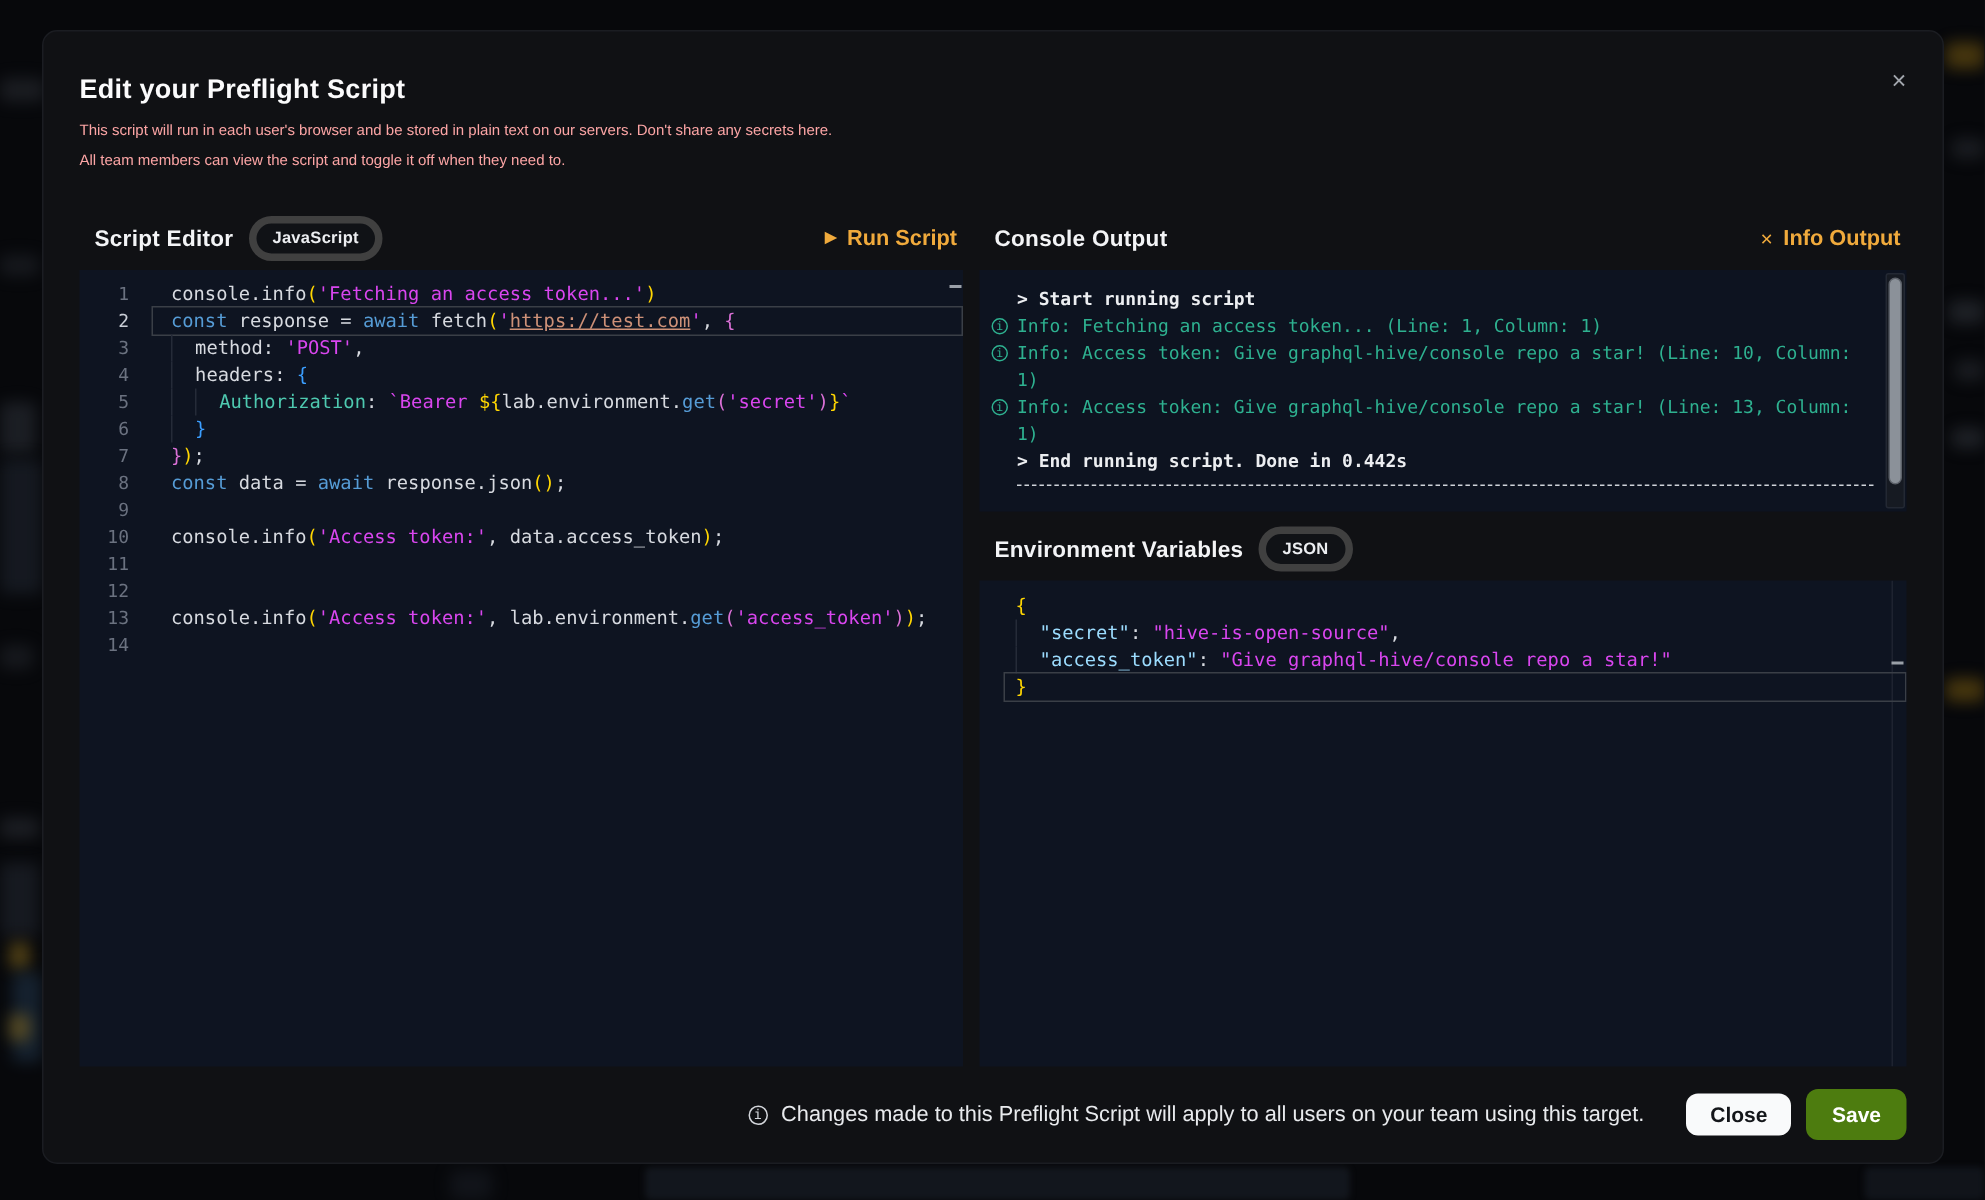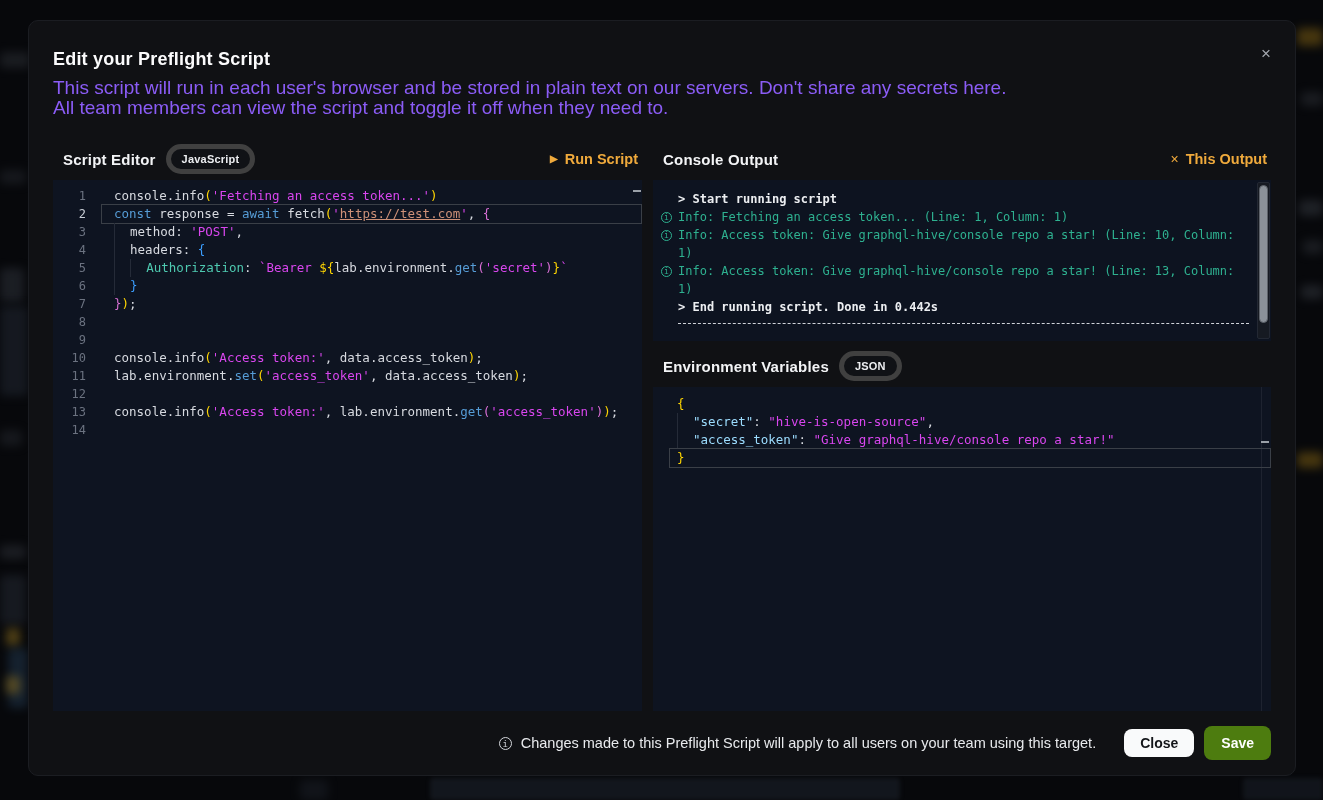--- a/index.html
+++ b/index.html
@@ -19,21 +19,21 @@
     position:absolute; left:28px; top:20px; width:1268px; height:756px;
     background:#101114; border:1px solid #1b1d22; border-radius:10px;
     padding:28px 24px 20px 24px;
   }
   .modal-close {
     position:absolute; top:20px; right:20px; background:none; border:none;
     color:#a3a7ae; font-size:17px; line-height:1; cursor:pointer; padding:4px;
     font-family:"Liberation Sans", sans-serif;
   }
   .modal-title { font-size:18px; font-weight:700; color:#fbfbfc; letter-spacing:.2px; }
-  .modal-desc { margin-top:8px; font-size:19px; line-height:20px; color:#8b5cf6; }
+  .modal-desc { margin-top:8px; font-size:10px; line-height:20px; color:#fca5a5; }
 
   
   .columns { display:flex; gap:11px; margin-top:26px; }
   .col-left { width:589px; flex:none; display:flex; flex-direction:column; }
   .col-right { flex:1; display:flex; flex-direction:column; }
 
   .col-header {
     display:flex; align-items:center; height:30px; margin-bottom:6px; padding:0 2px 0 10px;
   }
   .col-header h2 { font-size:15px; font-weight:700; color:#f3f4f6; letter-spacing:.2px; }
@@ -188,36 +188,36 @@
       </div>
       <div class="editor script-editor" id="script-editor">
         <div class="ruler-dash" style="top:10px;"></div>
       <div class="code-line"><span class="ln">1</span><span class="code-text"><span class="tk-id">console.info</span><span class="tk-b1">(</span><span class="tk-str">'Fetching an access token...'</span><span class="tk-b1">)</span></span></div>
           <div class="code-line active"><span class="ln">2</span><span class="code-text"><span class="tk-kw">const</span><span class="tk-id"> response </span><span class="tk-op">=</span><span class="tk-id"> </span><span class="tk-kw">await</span><span class="tk-id"> fetch</span><span class="tk-b1">(</span><span class="tk-str">'</span><span class="tk-lnk">https://test.com</span><span class="tk-str">'</span><span class="tk-op">,</span><span class="tk-id"> </span><span class="tk-b2">{</span></span></div>
           <div class="code-line"><span class="ln">3</span><span class="code-text"><span class="tk-ig">  </span><span class="tk-id">method</span><span class="tk-op">:</span><span class="tk-id"> </span><span class="tk-str">'POST'</span><span class="tk-op">,</span></span></div>
           <div class="code-line"><span class="ln">4</span><span class="code-text"><span class="tk-ig">  </span><span class="tk-id">headers</span><span class="tk-op">:</span><span class="tk-id"> </span><span class="tk-b3">{</span></span></div>
           <div class="code-line"><span class="ln">5</span><span class="code-text"><span class="tk-ig">  </span><span class="tk-ig">  </span><span class="tk-prop">Authorization</span><span class="tk-op">:</span><span class="tk-id"> </span><span class="tk-str">`Bearer </span><span class="tk-b1">${</span><span class="tk-id">lab.environment.</span><span class="tk-kw2">get</span><span class="tk-b2">(</span><span class="tk-str">'secret'</span><span class="tk-b2">)</span><span class="tk-b1">}</span><span class="tk-str">`</span></span></div>
           <div class="code-line"><span class="ln">6</span><span class="code-text"><span class="tk-ig">  </span><span class="tk-b3">}</span></span></div>
           <div class="code-line"><span class="ln">7</span><span class="code-text"><span class="tk-b2">}</span><span class="tk-b1">)</span><span class="tk-op">;</span></span></div>
-          <div class="code-line"><span class="ln">8</span></div>
+          <div class="code-line"><span class="ln">8</span><span class="code-text"><span class="tk-kw">const</span><span class="tk-id"> data </span><span class="tk-op">=</span><span class="tk-id"> </span><span class="tk-kw">await</span><span class="tk-id"> response.json</span><span class="tk-b1">(</span><span class="tk-b1">)</span><span class="tk-op">;</span></span></div>
           <div class="code-line"><span class="ln">9</span><span class="code-text"></span></div>
           <div class="code-line"><span class="ln">10</span><span class="code-text"><span class="tk-id">console.info</span><span class="tk-b1">(</span><span class="tk-str">'Access token:'</span><span class="tk-op">,</span><span class="tk-id"> data.access_token</span><span class="tk-b1">)</span><span class="tk-op">;</span></span></div>
-          <div class="code-line"><span class="ln">11</span><span class="code-text"><span class="tk-id">lab.environment.</span><span class="tk-kw2">set</span><span class="tk-b1">(</span><span class="tk-str">'access_token'</span><span class="tk-op">,</span><span class="tk-id"> data.access_token</span><span class="tk-b1">)</span><span class="tk-op">;</span></span></div>
+          <div class="code-line"><span class="ln">11</span></div>
           <div class="code-line"><span class="ln">12</span><span class="code-text"></span></div>
           <div class="code-line"><span class="ln">13</span><span class="code-text"><span class="tk-id">console.info</span><span class="tk-b1">(</span><span class="tk-str">'Access token:'</span><span class="tk-op">,</span><span class="tk-id"> lab.environment.</span><span class="tk-kw2">get</span><span class="tk-b2">(</span><span class="tk-str">'access_token'</span><span class="tk-b2">)</span><span class="tk-b1">)</span><span class="tk-op">;</span></span></div>
           <div class="code-line"><span class="ln">14</span><span class="code-text"></span></div>
         </div>
     </div>
 
     <div class="col-right">
       <div class="col-header">
         <h2>Console Output</h2>
         <button class="accent-btn">
           <span class="btn-ic x">×</span>
-          <span>This Output</span>
+          <span>Info Output</span>
         </button>
       </div>
       <div class="console" id="console-output">
         <div class="console-scrollbar">
           <div class="console-thumb"></div>
         </div>
       <div class="console-line log">
             <span class="c-icon"></span>
             <span class="c-text">&gt; Start running script</span>
           </div>

